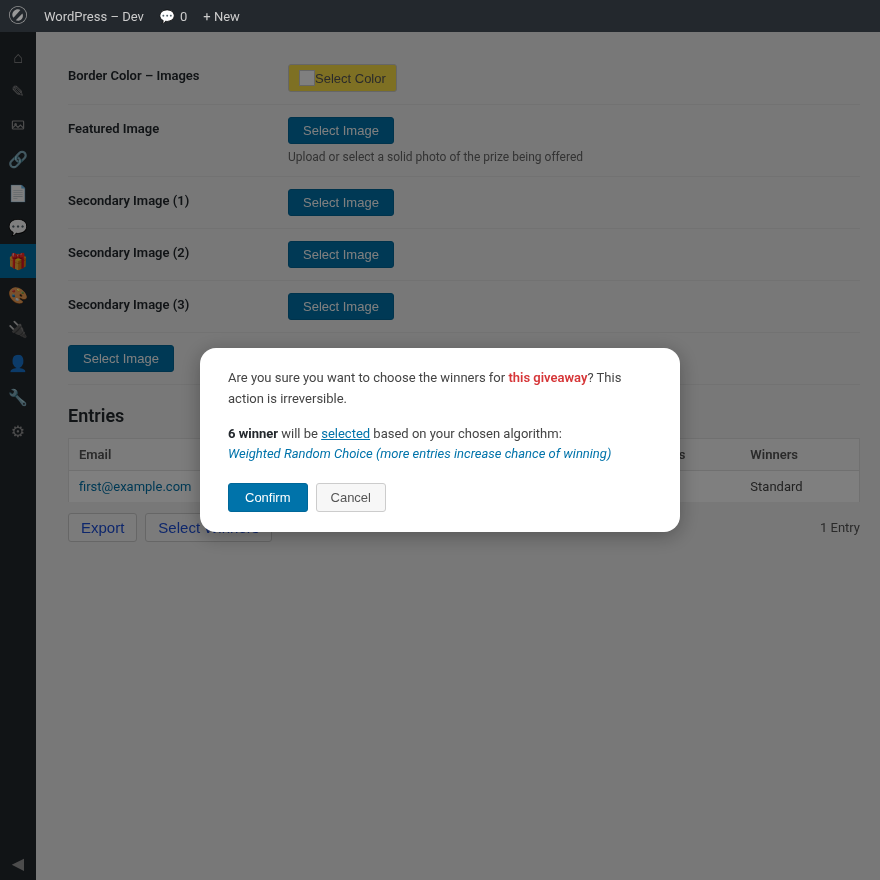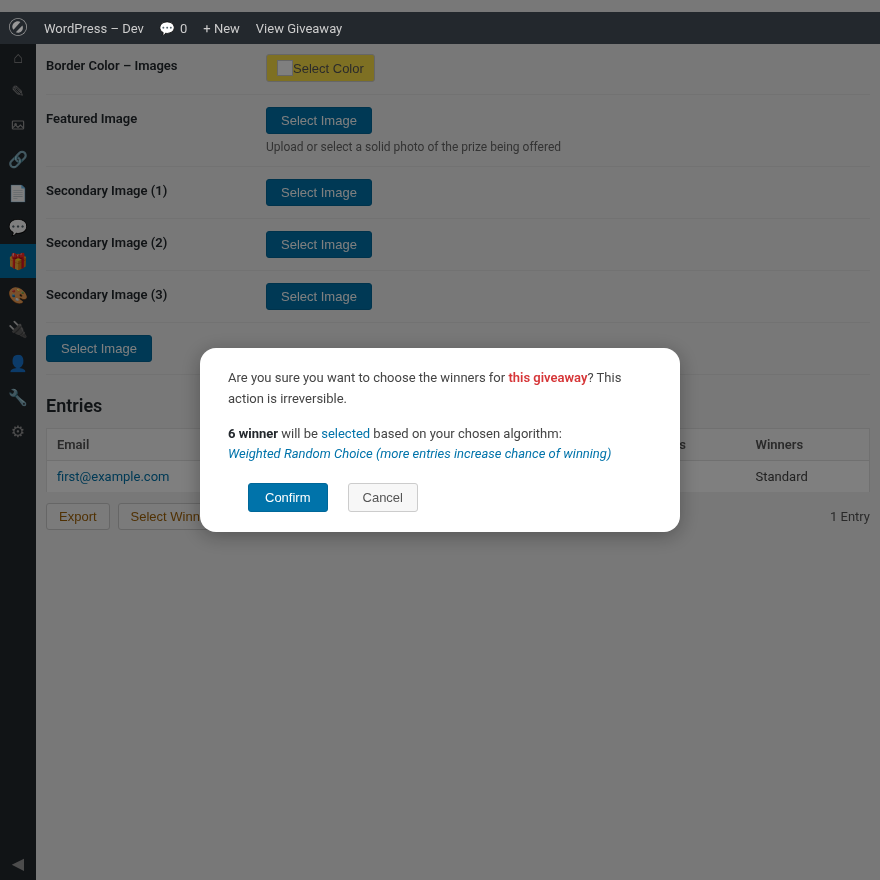--- a/index.html
+++ b/index.html
@@ -7,21 +7,21 @@
 
     
     #wpadminbar {
       background: #23282d;
       color: #fff;
       height: 32px;
       display: flex;
       align-items: center;
       padding: 0 8px;
       position: fixed;
-      top: 12px; left: 0; right: 0;
+      top: 0; left: 0; right: 0;
       z-index: 9999;
       font-size: 13px;
     }
     .adminbar-logo { width: 20px; height: 20px; fill: #999; margin-right: 8px; }
     .adminbar-item { color: #ccc; padding: 0 8px; cursor: pointer; display: flex; align-items: center; gap: 4px; height: 32px; }
     .adminbar-right { margin-left: auto; display: flex; align-items: center; gap: 4px; }
 
     
     #sidebar {
       position: fixed;
@@ -42,22 +42,22 @@
       justify-content: center;
       color: #999;
       cursor: pointer;
       font-size: 16px;
     }
     .sidebar-icon.active { background: #0073aa; color: #fff; }
 
     
     #main {
       margin-top: 32px;
-      margin-left: 36px;
-      padding: 10px;
+      margin-left: 48px;
+      padding: 20px;
       min-height: calc(100vh - 32px);
       position: relative;
     }
 
     
     .field-row {
       display: flex;
       align-items: flex-start;
       padding: 12px 0;
       border-bottom: 1px solid #e5e5e5;
@@ -101,26 +101,26 @@
     
     .entries-section { margin-top: 20px; }
     .entries-title { font-size: 18px; font-weight: 600; color: #23282d; margin-bottom: 12px; }
     table { width: 100%; border-collapse: collapse; background: #fff; border: 1px solid #e1e1e1; }
     th { background: #f9f9f9; border-bottom: 1px solid #e1e1e1; padding: 8px 10px; text-align: left; font-weight: 600; color: #555; }
     td { padding: 8px 10px; border-bottom: 1px solid #f0f0f0; vertical-align: top; }
     .email-link { color: #0073aa; text-decoration: none; }
     .table-footer { display: flex; align-items: center; margin-top: 10px; gap: 8px; }
     .btn-export, .btn-select-winners {
       background: #f7f7f7;
-      color: #a16207;
+      color: #1d4ed8;
       border: 1px solid #ccc;
       border-radius: 3px;
       padding: 5px 12px;
       cursor: pointer;
-      font-size: 13px;
+      font-size: 15px;
     }
     .entry-count { margin-left: auto; color: #555; }
 
     
     .modal-overlay {
       position: fixed;
       top: 0; left: 0; right: 0; bottom: 0;
       background: rgba(0,0,0,0.5);
       z-index: 9000;
       display: flex;
@@ -132,23 +132,23 @@
       border-radius: 16px;
       padding: 20px 28px;
       max-width: 480px;
       width: 90%;
       box-shadow: 0 4px 20px rgba(0,0,0,0.3);
     }
     .modal-text { font-size: 13px; color: #444; line-height: 1.6; margin-bottom: 14px; }
     .modal-text .highlight-red { color: #d63638; font-weight: 600; }
     .modal-text2 { font-size: 13px; color: #444; line-height: 1.6; margin-bottom: 18px; }
     .modal-text2 strong { font-weight: 700; color: #23282d; }
-    .modal-text2 .highlight-blue { color: #0073aa; }
+    .modal-text2 .highlight-blue { color: #0073aa; text-decoration: underline; }
     .modal-text2 .italic-blue { color: #0073aa; font-style: italic; }
-    .modal-actions { display: flex; gap: 20px; margin-left: 20px; }
+    .modal-actions { display: flex; gap: 8px; }
     .btn-confirm {
       background: #0073aa;
       color: #fff;
       border: 1px solid #006799;
       border-radius: 3px;
       padding: 6px 16px;
       cursor: pointer;
       font-size: 13px;
     }
     .btn-cancel {
@@ -173,23 +173,20 @@
   </span>
   <div class="adminbar-item">
     <span>WordPress – Dev</span>
   </div>
   <div class="adminbar-item">
     <span>💬</span>
     <span>0</span>
   </div>
   <div class="adminbar-item">
     <span>+ New</span>
-  </div>
-  <div class="adminbar-item">
-    <span>View Giveaway</span>
   </div>
 </div>
 
 <div id="sidebar">
   <div class="sidebar-icon">⌂</div>
   <div class="sidebar-icon">✎</div>
   <div class="sidebar-icon">
     <svg width="16" height="16" viewBox="0 0 20 20" fill="#999">
         <rect x="3" y="5" width="14" height="10" rx="1" fill="none" stroke="#999" stroke-width="1.5"></rect>
         <circle cx="7" cy="9" r="1.5" fill="#999"></circle>

